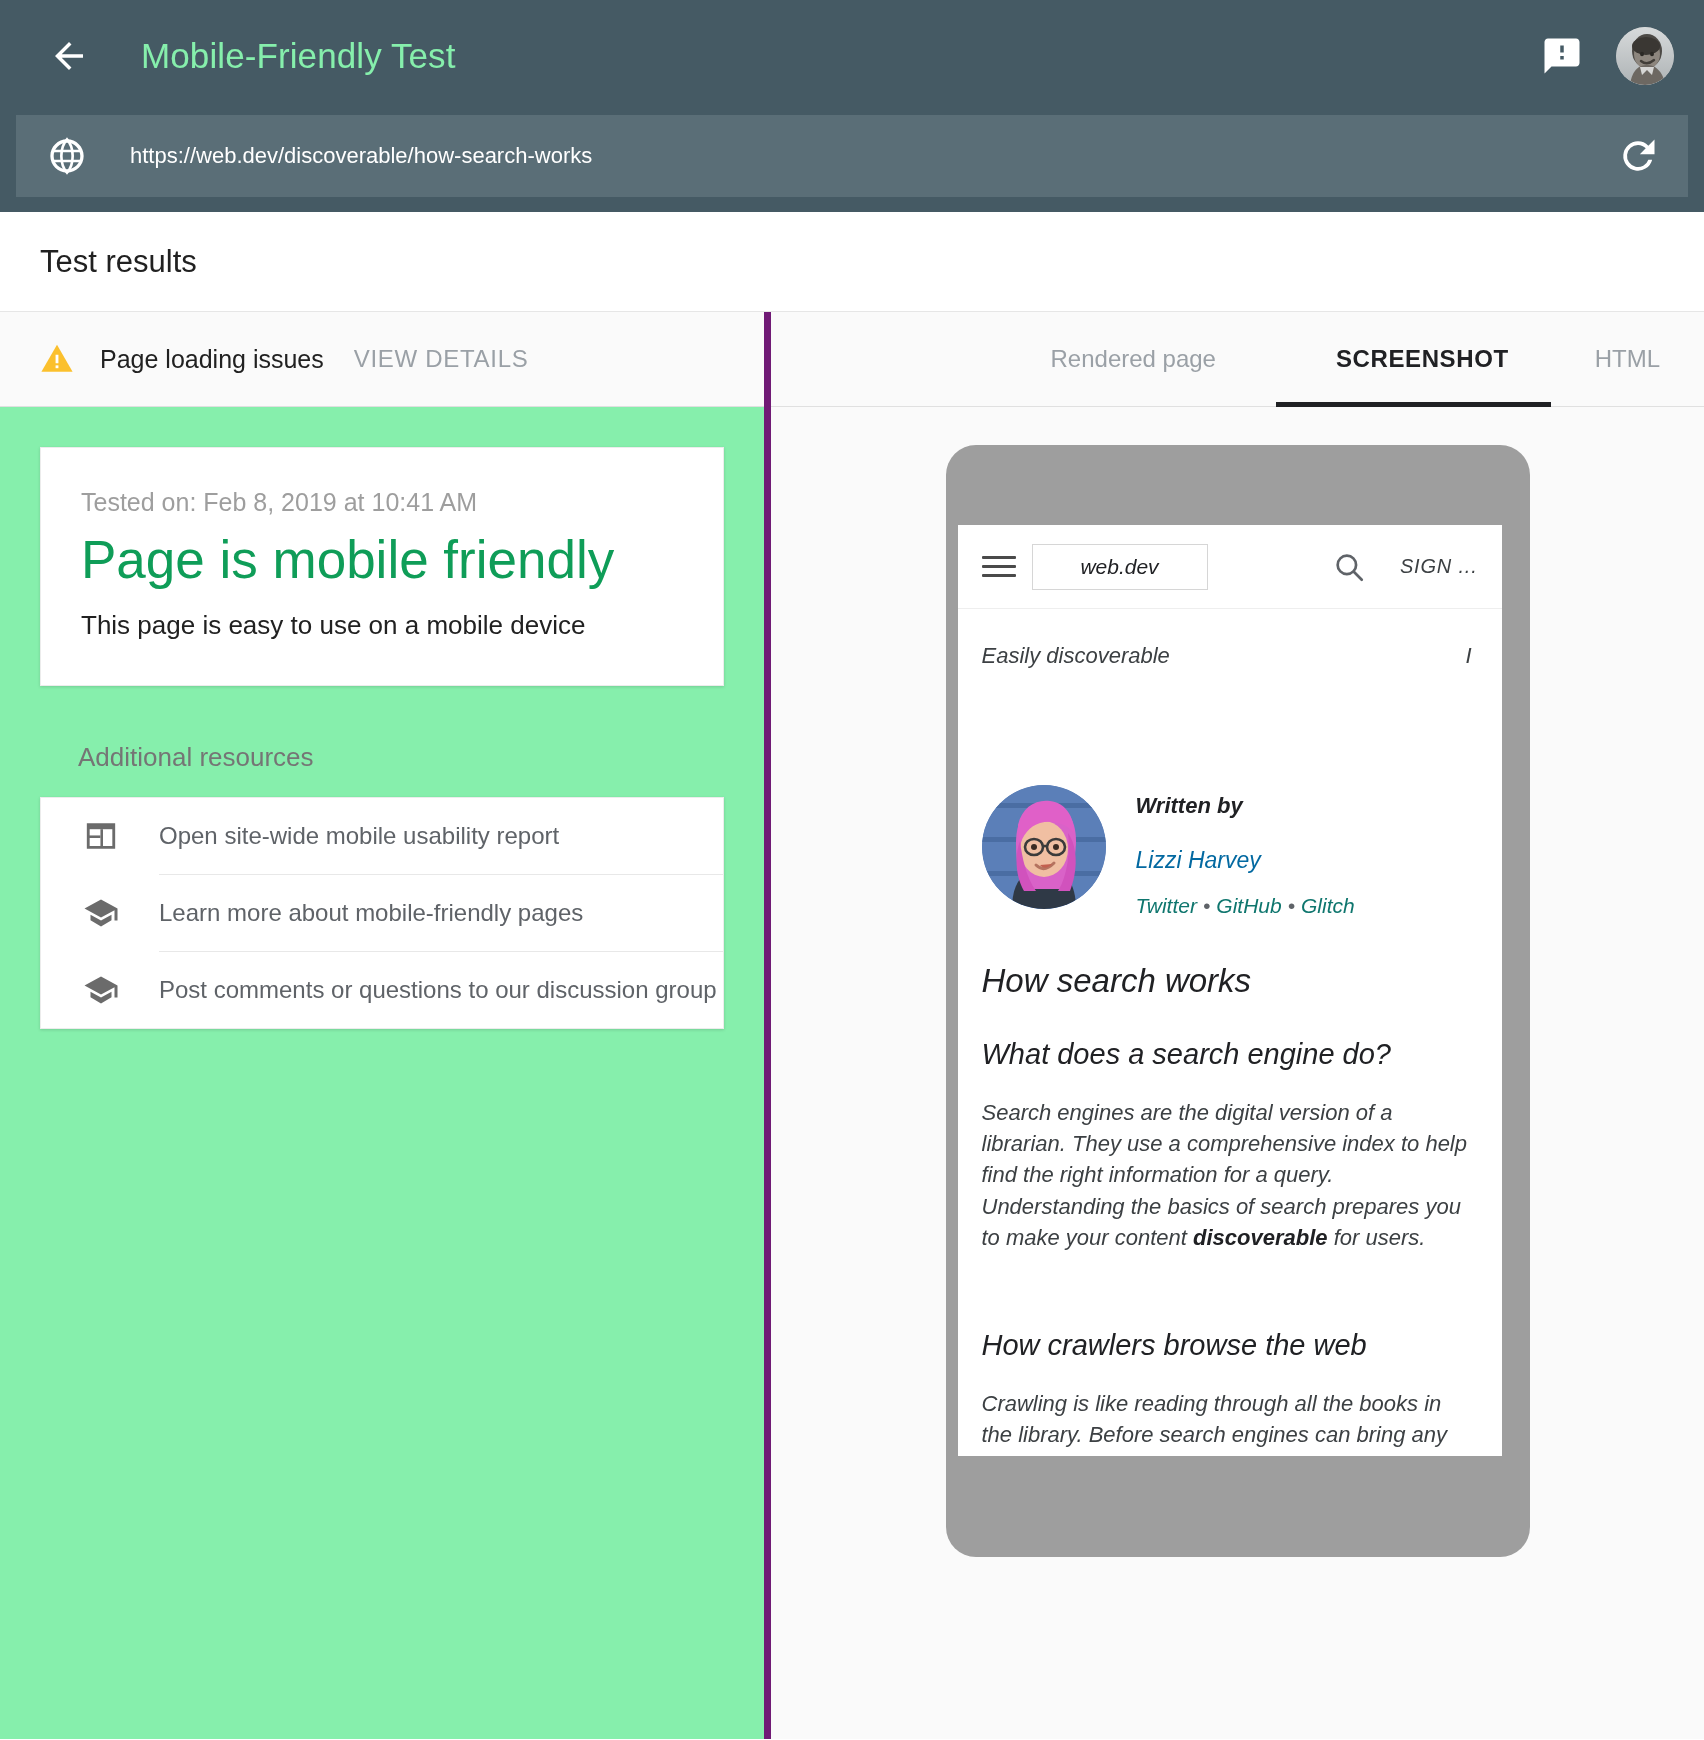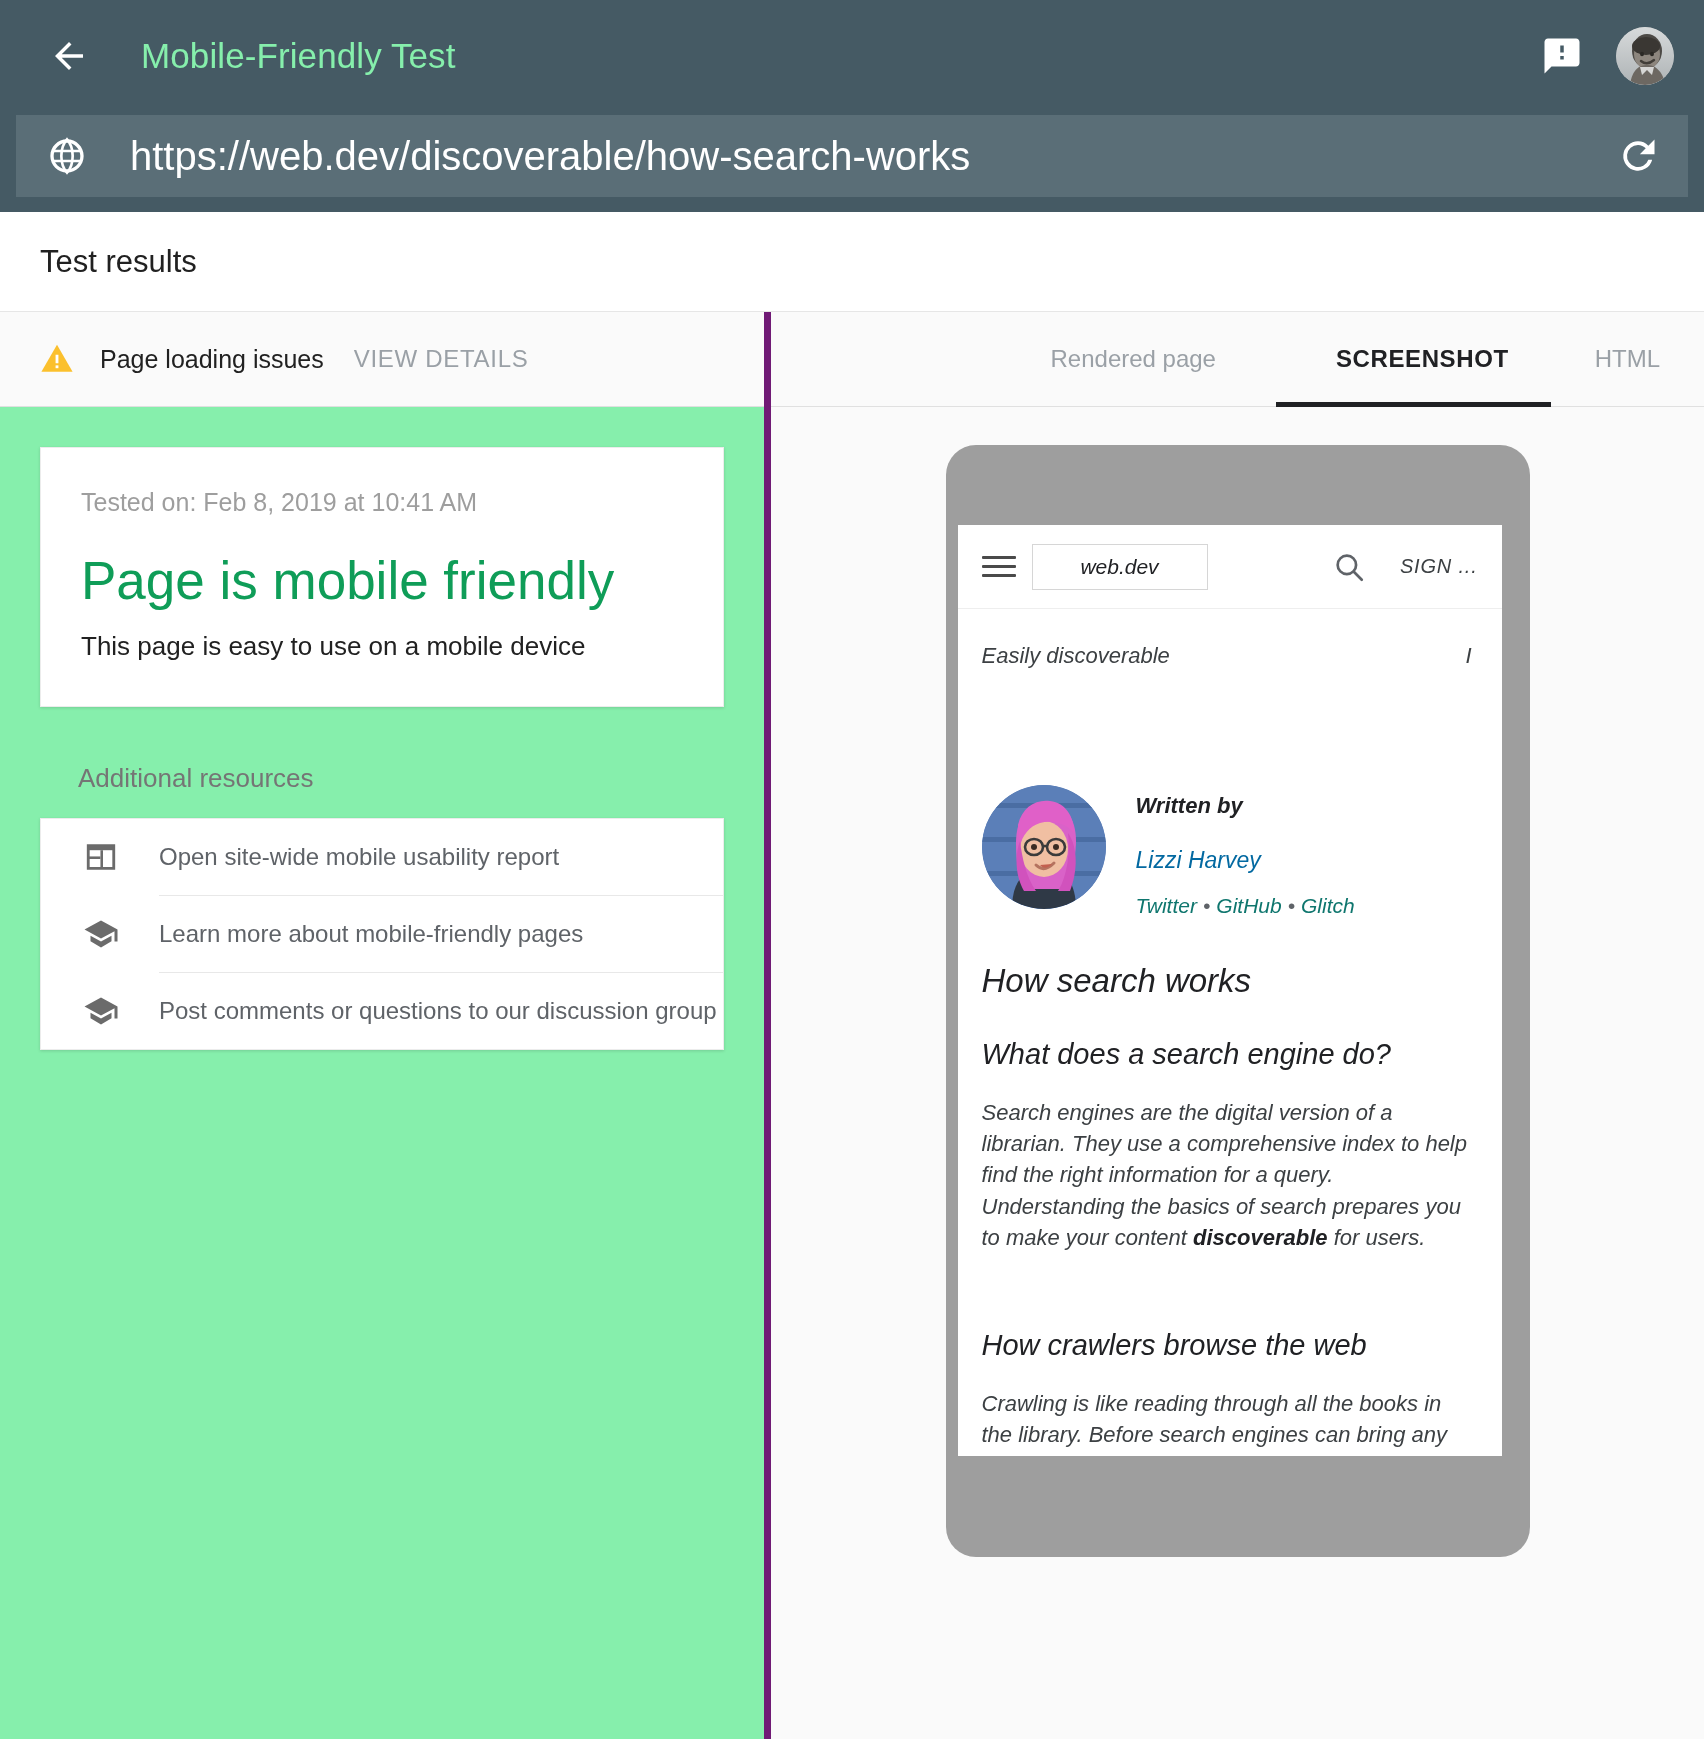--- a/index.html
+++ b/index.html
@@ -60,21 +60,21 @@
     background: #5a6e77;
     display: flex;
     align-items: center;
     padding: 0 26px 0 30px;
     cursor: text;
   }
   .globe-icon { flex: 0 0 auto; width: 42px; height: 42px; display:flex; align-items:center; justify-content:center;}
   .url-text {
     flex: 1 1 auto;
     color: #ffffff;
-    font-size: 40px;
+    font-size: 22px;
     margin-left: 42px;
     white-space: nowrap;
     overflow: hidden;
     text-overflow: ellipsis;
   }
   .reload-btn {
     flex: 0 0 auto; width: 48px; height: 48px;
     display:flex; align-items:center; justify-content:center;
     cursor: pointer;
   }
@@ -180,21 +180,21 @@
   }
   .card {
     background: #ffffff;
     border: 1px solid #ececec;
     box-shadow: 0 1px 3px rgba(0,0,0,0.14);
     padding: 40px 42px 44px 40px;
   }
   .tested-on {
     font-size: 25px;
     color: #9e9e9e;
-    margin-bottom: 36px;
+    margin-bottom: 15px;
   }
   .verdict {
     font-size: 53px;
     color: #0f9d58;
     font-weight: 400;
     line-height: 1.05;
     margin-bottom: 22px;
   }
   .verdict-sub {
     font-size: 26px;

